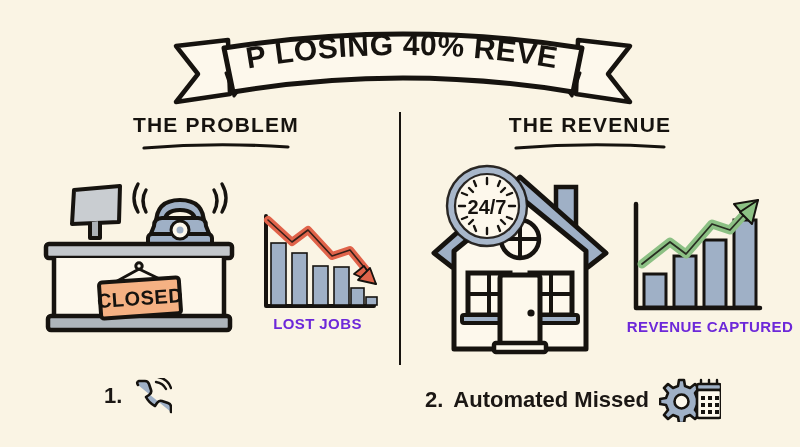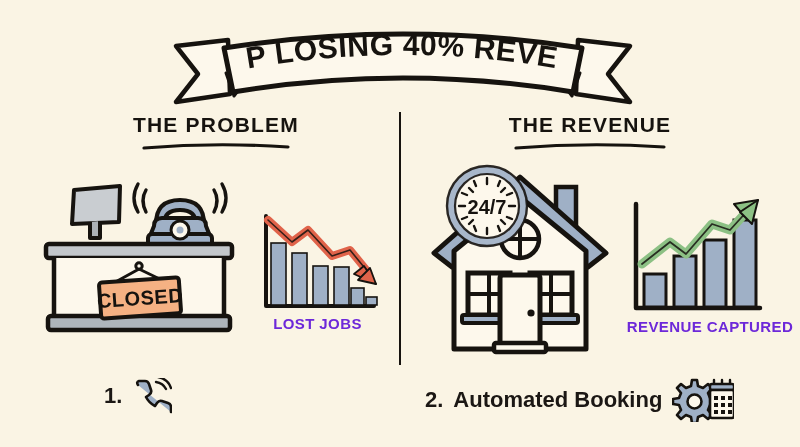--- a/index.html
+++ b/index.html
@@ -270,21 +270,21 @@
     <span class="cap-num">1.</span>
     <svg width="40" height="36" viewBox="0 0 40 36">
       <path d="M6 7 Q4 4 7 3 L13 3 Q16 3 17 6 L19 12 Q20 15 17 17 L14 19 Q17 25 23 28 L25 25 Q27 22 30 23 L36 25 Q39 26 39 29 L39 34" fill="#9fb0c6" stroke="#16130f" stroke-width="2.6" stroke-linejoin="round" stroke-linecap="round"></path>
       <path d="M24 4 Q31 5 34 11" stroke="#16130f" stroke-width="2.4" fill="none" stroke-linecap="round"></path>
       <path d="M26 -1 Q36 1 39 10" stroke="#16130f" stroke-width="2.4" fill="none" stroke-linecap="round"></path>
     </svg>
   </div>
 
   <div class="abs caption" id="caption-right">
     <span class="cap-num">2.</span>
-    <span>Automated Booking</span>
+    <span>Automated Missed</span>
     <svg width="62" height="44" viewBox="0 0 62 44">
 
       <g>
         <path d="M20 2 L25 2 L26 8 L31 10 L36 6 L40 10 L36 15 L38 20 L44 21 L44 26 L38 27 L36 32 L40 37 L36 41 L31 37 L26 39 L25 45 L20 45 L19 39 L14 37 L9 41 L5 37 L9 32 L7 27 L1 26 L1 21 L7 20 L9 15 L5 10 L9 6 L14 10 L19 8 Z" fill="#9fb0c6" stroke="#16130f" stroke-width="2.6" stroke-linejoin="round"></path>
         <circle cx="22.5" cy="23.5" r="7" fill="#fdf8ec" stroke="#16130f" stroke-width="2.6"></circle>
       </g>
 
       <g>
         <path d="M42 6 L42 2 M50 6 L50 2 M58 6 L58 2" stroke="#16130f" stroke-width="2.4" stroke-linecap="round"></path>
         <rect x="38" y="6" width="24" height="6" rx="2" fill="#9fb0c6" stroke="#16130f" stroke-width="2.4"></rect>

